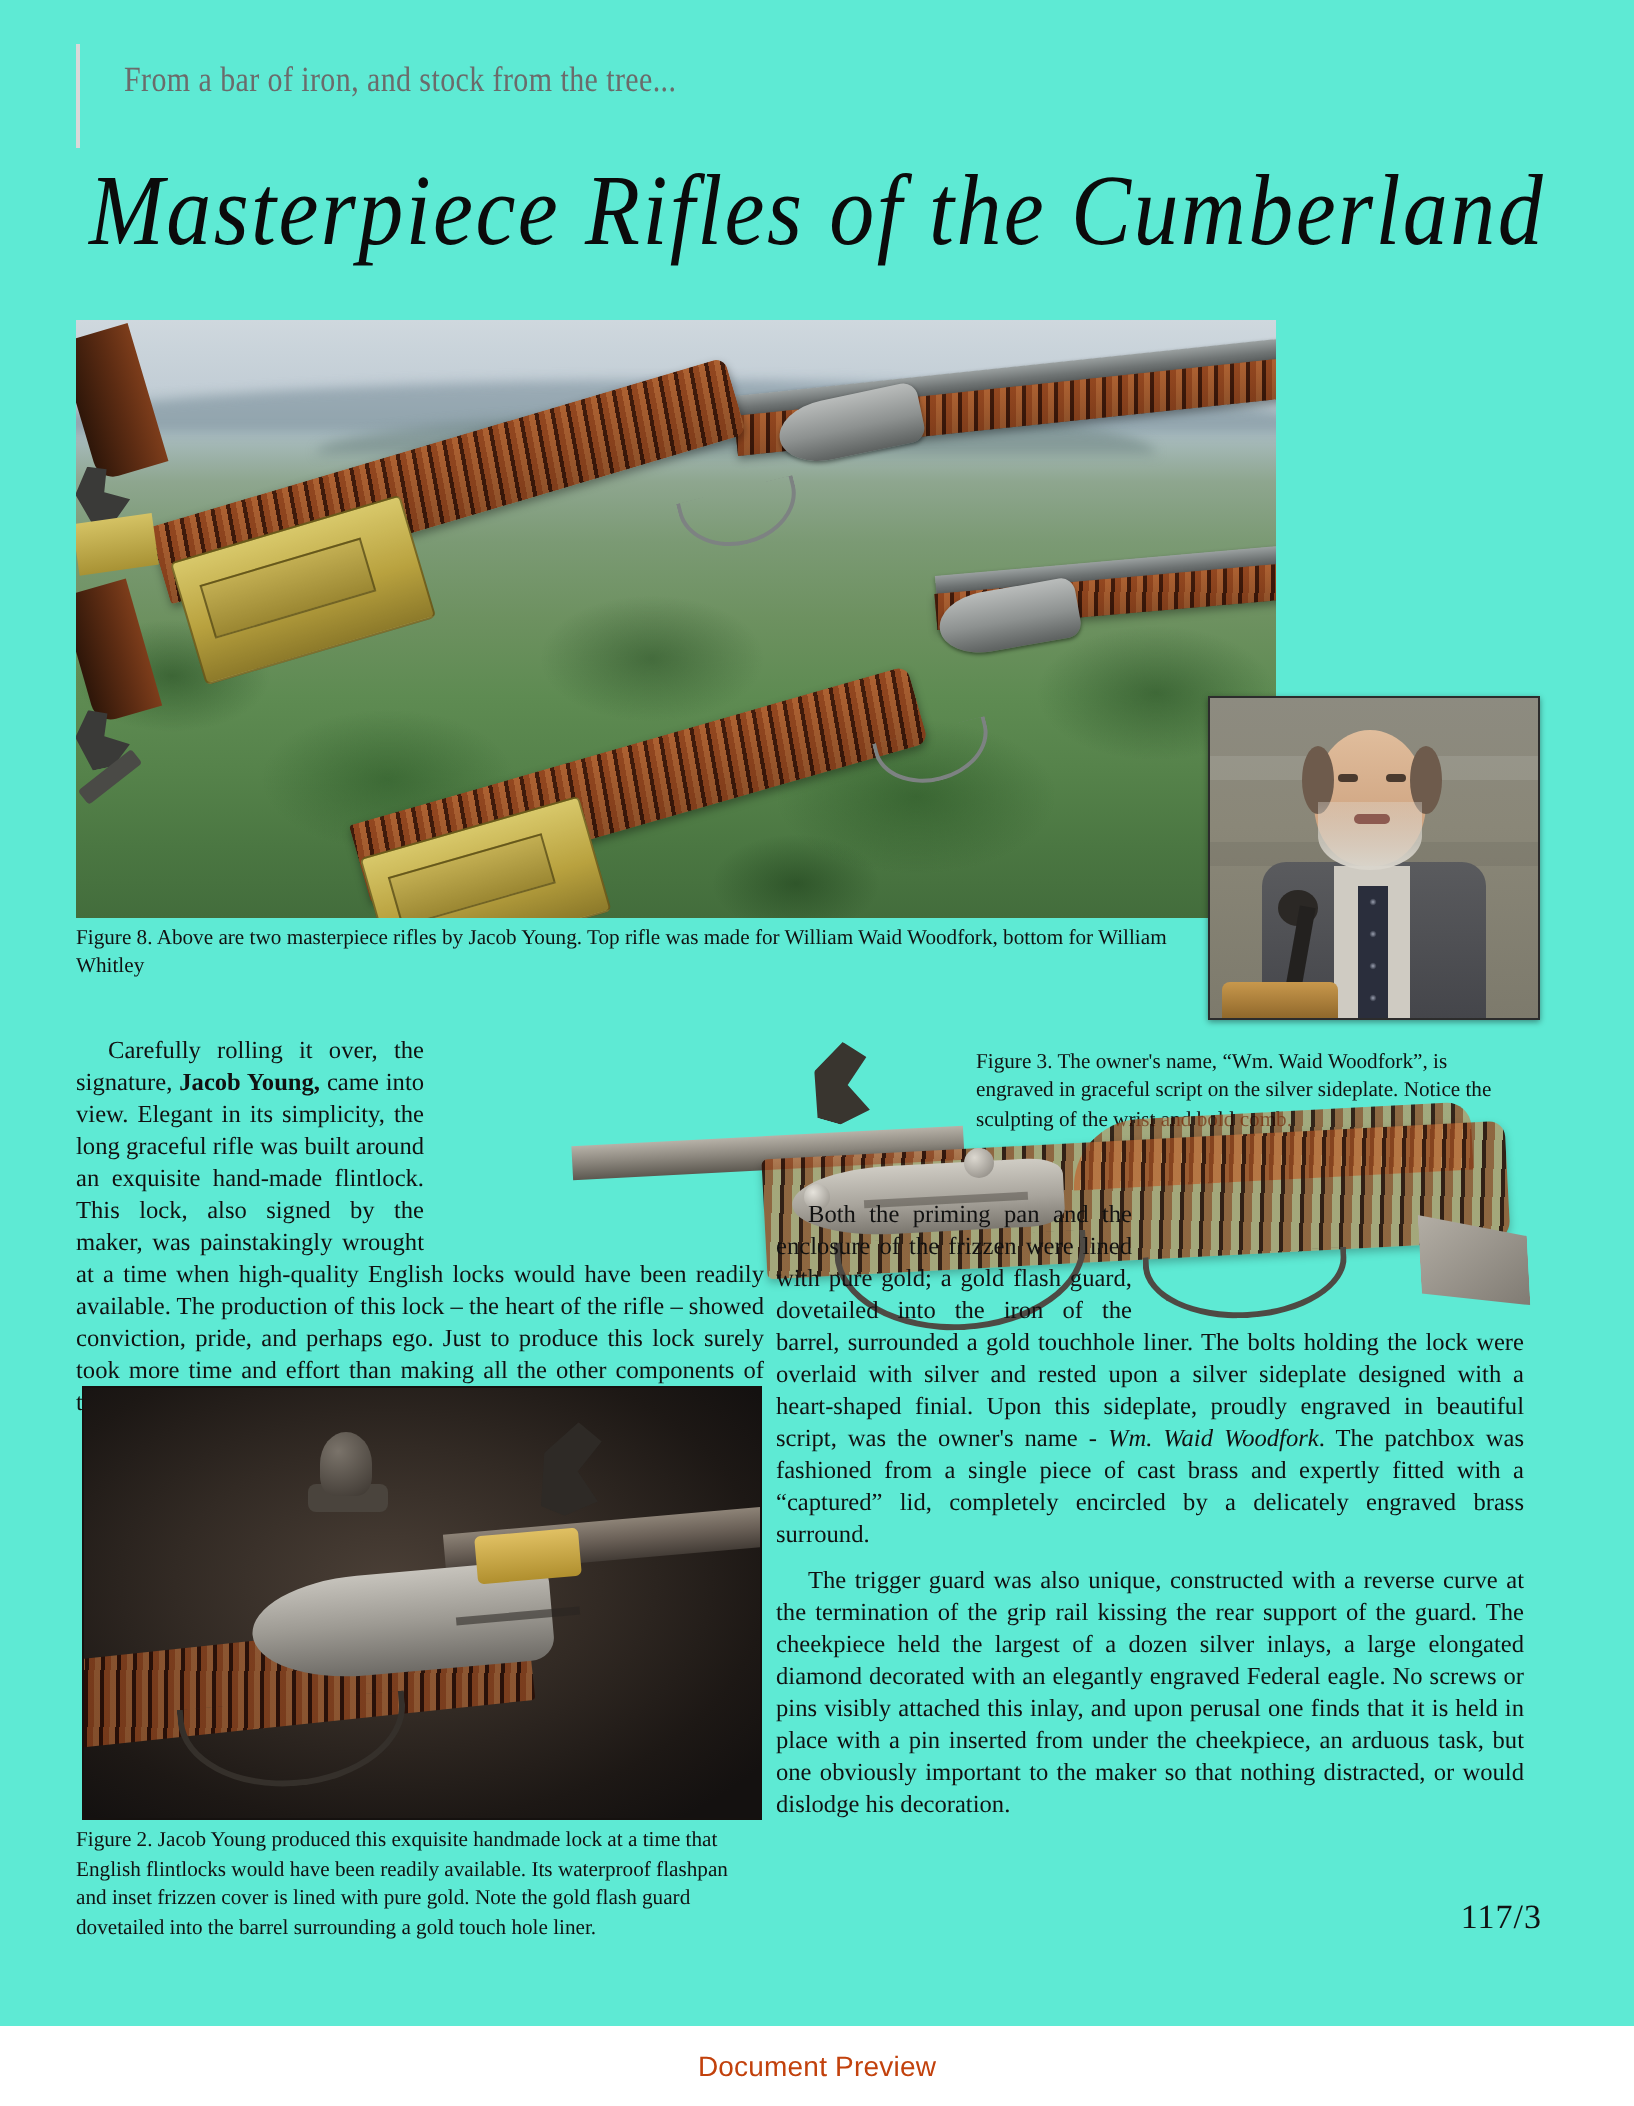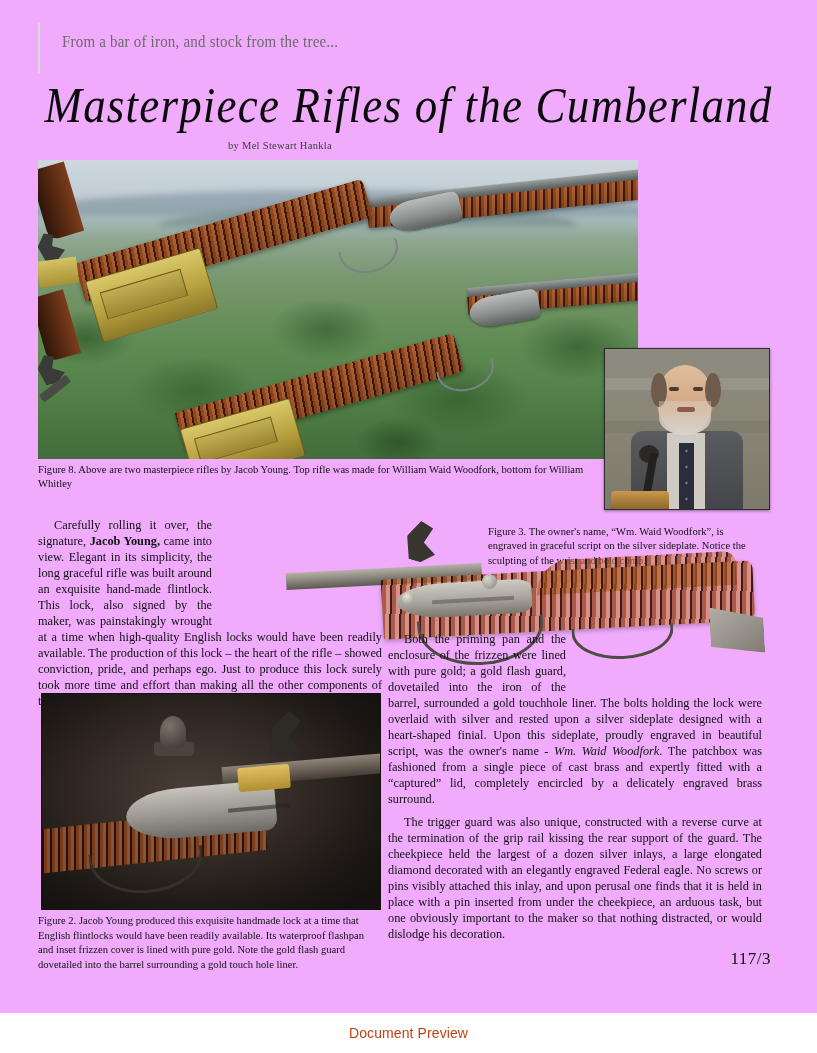--- a/index.html
+++ b/index.html
@@ -15,21 +15,21 @@
     overflow: hidden;
     position: relative;
   }
 
   
   #page {
     position: absolute;
     left: 0; top: 0;
     width: 817px;
     height: 1013px;
-    background: #f0abfc;
+    background: #5eead4;
   }
 
   
   .tagline-wrap {
     position: absolute;
     left: 38px;
     top: 22px;
     display: flex;
     align-items: flex-start;
     height: 52px;
@@ -315,21 +315,21 @@
 
   .body-col {
     position: absolute;
     font-family: "Liberation Serif", serif;
     font-size: 12.3px;
     line-height: 1.30;
     color: #111;
     text-align: justify;
   }
   #col-left  { left: 38px; top: 518px; width: 344px; }
-  #col-right { left: 388px; top: 632px; width: 374px; }
+  #col-right { left: 388px; top: 600px; width: 374px; }
 
   .body-col p { margin: 0 0 7px 0; text-indent: 16px; }
   .body-col b { font-weight: bold; }
   .body-col i { font-style: italic; }
 
   
   .shape-left  { float: right; width: 170px; height: 96px; shape-outside: inset(0); }
   .shape-right { float: right; width: 196px; height: 52px; }
 
   .pagenum {
@@ -365,21 +365,20 @@
 <body>
 
 <div id="page">
 
   <div class="tagline-wrap">
     <div class="tagline-rule"></div>
     <div class="tagline">From a bar of iron, and stock from the tree...</div>
   </div>
 
   <div class="title">Masterpiece Rifles of the Cumberland</div>
-  <div class="byline">by Mel Stewart Hankla</div>
 
   <div class="photo" id="fig1-photo">
     <div class="ridge r1"></div>
     <div class="ridge r2"></div>
     <div class="canopy"></div>
 
     <div class="barrel" id="r-top-barrel"></div>
     <div class="rifle-stock" id="r-top-fore"></div>
     <div class="rifle-stock" id="r-top-stock"></div>
     <div id="r-top-butt"></div>

